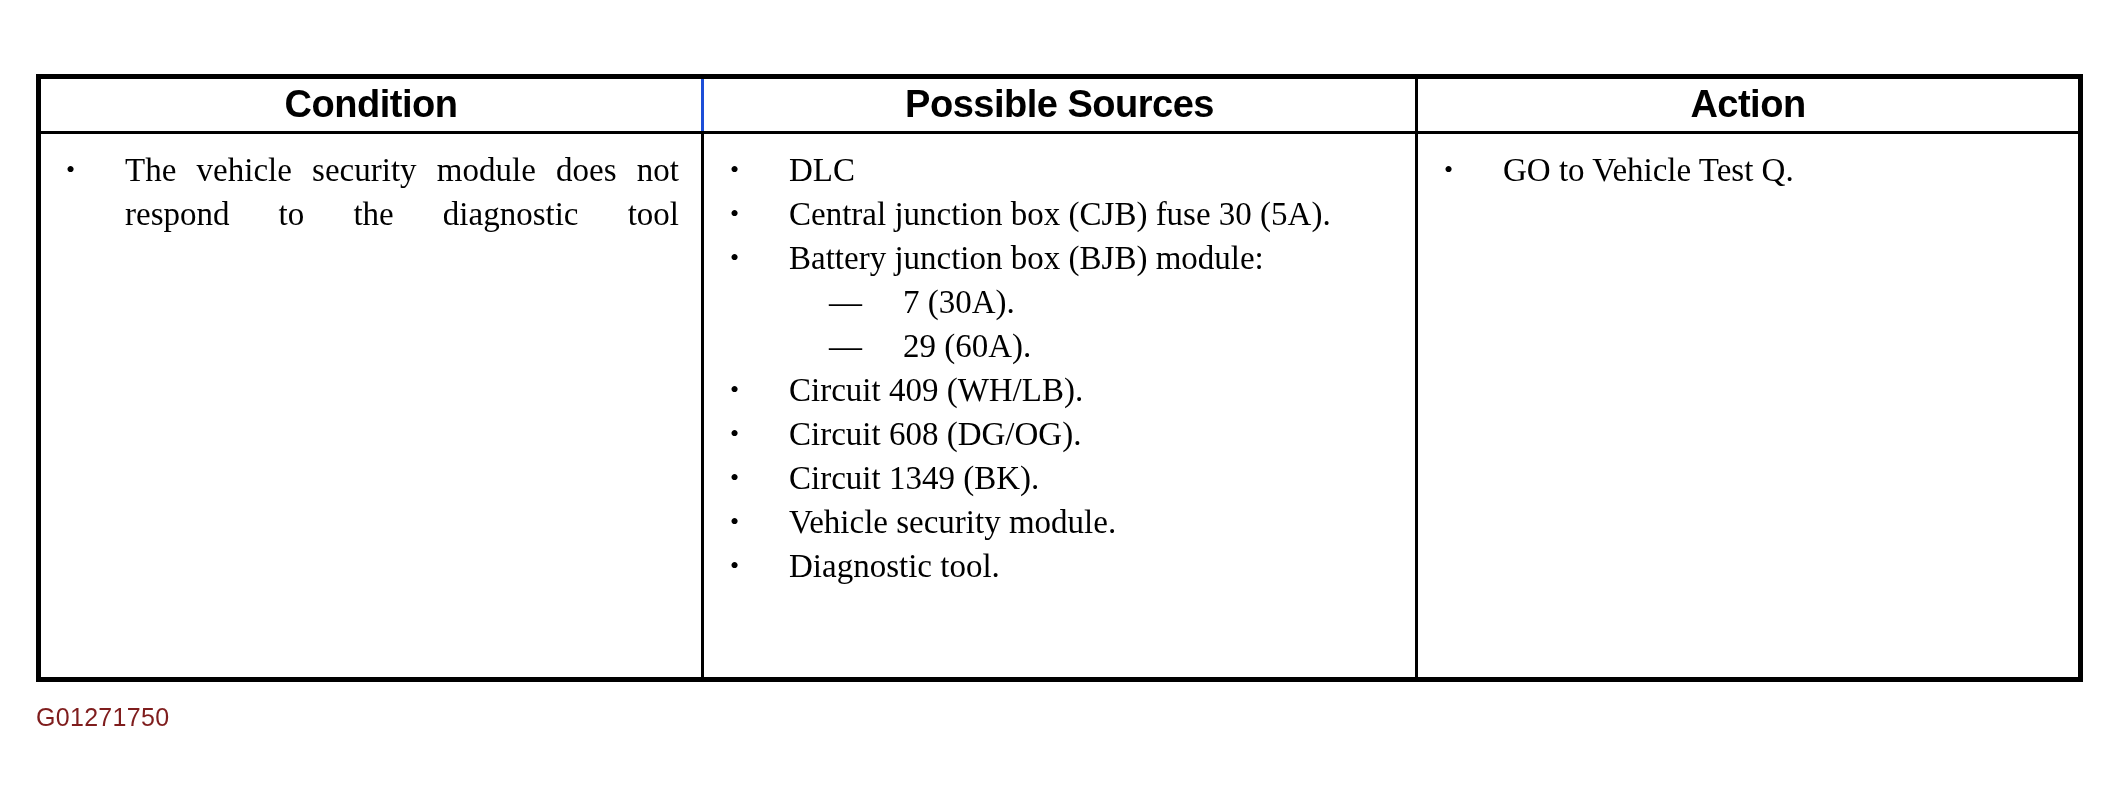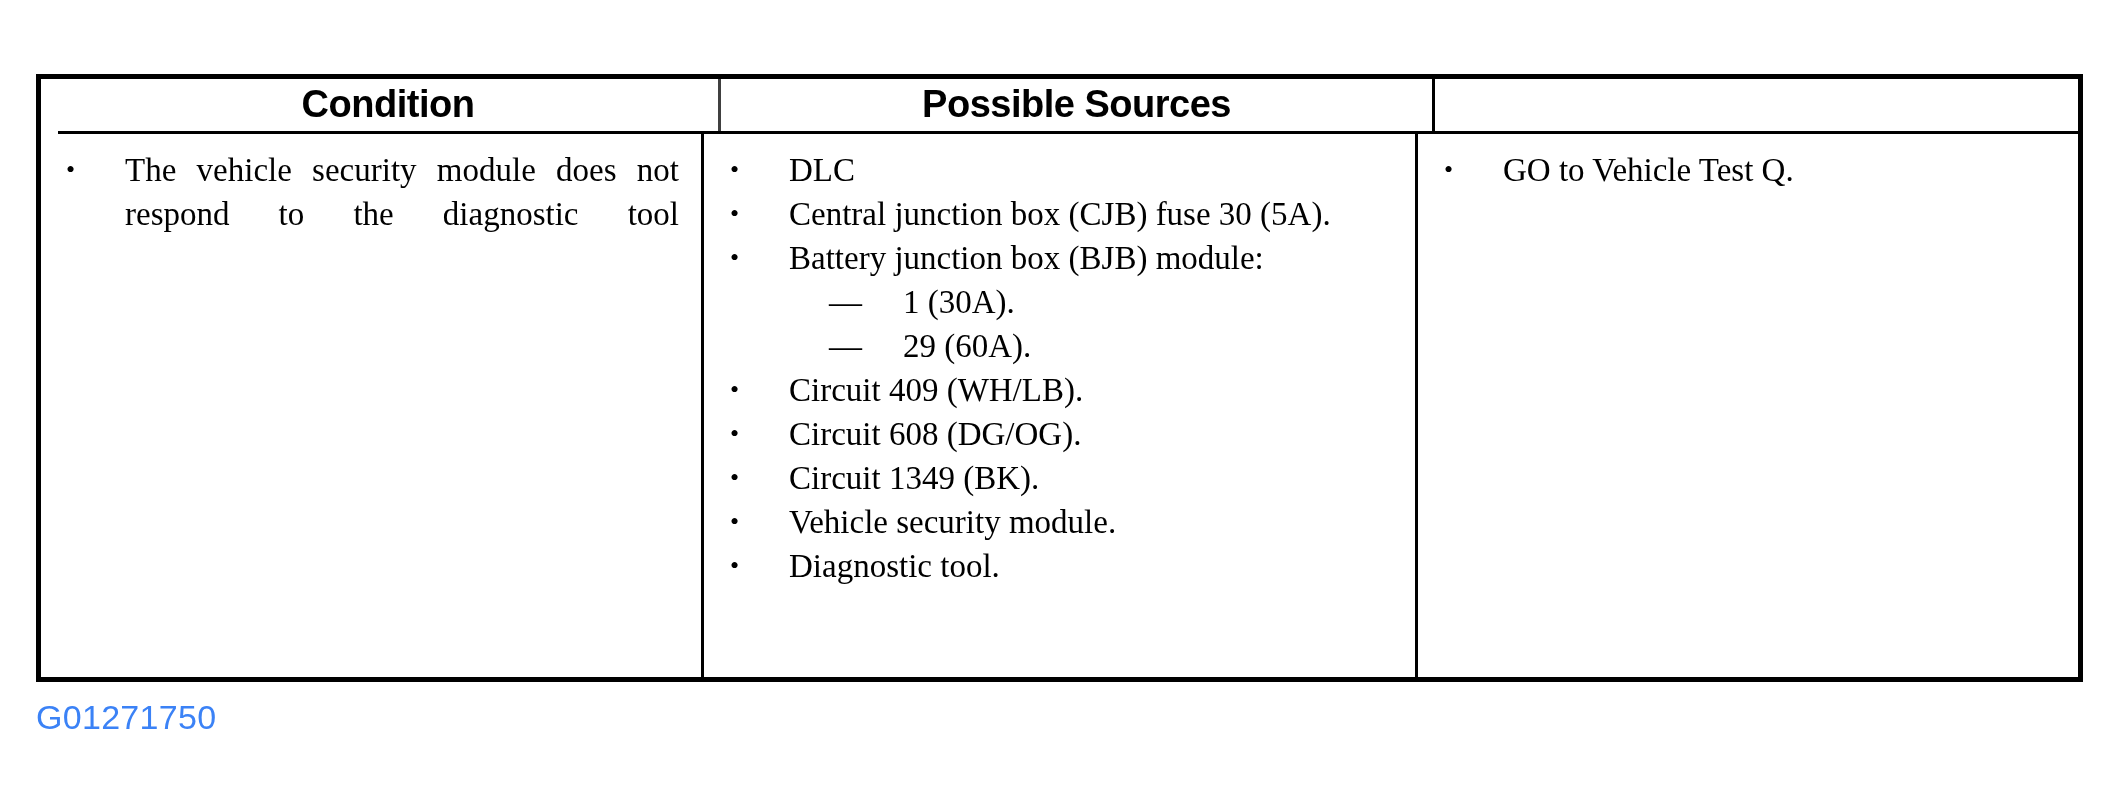--- a/index.html
+++ b/index.html
@@ -37,21 +37,20 @@
     flex-direction: column;
   }
 
   
   .header-row {
     display: flex;
     height: 55px;
     flex: 0 0 55px;
     border-bottom: 3px solid #000000;
     box-sizing: border-box;
-    margin-left: 17px;
   }
   .header-cell {
     display: flex;
     align-items: center;
     justify-content: center;
     box-sizing: border-box;
     font-family: "Liberation Sans", "DejaVu Sans", sans-serif;
     font-weight: bold;
     font-size: 38px;
     letter-spacing: -0.5px;
@@ -68,21 +67,21 @@
   .body-cell {
     box-sizing: border-box;
     padding-top: 14px;
   }
 
   
   .col-condition { width: 660px; flex: 0 0 660px; }
   .col-sources   { width: 717px; flex: 0 0 717px; border-left: 3px solid #000000; border-right: 3px solid #000000; }
   .col-action    { flex: 1 1 auto; }
 
-  .header-row .col-sources { border-left: 3px solid #404040; border-right: 3px solid #000000; }
+  .header-row .col-sources { border-left: 3px solid #1d4ed8; border-right: 3px solid #000000; }
 
   
   ul.blist {
     list-style: none;
     margin: 0;
     padding: 0;
   }
   ul.blist > li {
     position: relative;
     font-size: 33px;
@@ -143,36 +142,37 @@
     font-size: 33px;
     line-height: 44px;
   }
 
   
   .caption {
     position: absolute;
     left: 36px;
     top: 702px;
     font-family: "Liberation Sans", "DejaVu Sans", sans-serif;
-    font-size: 34px;
+    font-size: 25px;
     line-height: 30px;
     letter-spacing: 0.3px;
-    color: #3b82f6;
+    color: #7f1d1d;
     white-space: nowrap;
   }
 </style>
 </head>
 <body>
 
 <div class="table-wrap">
   <div class="grid">
 
     <div class="header-row">
       <div class="header-cell col-condition">Condition</div>
       <div class="header-cell col-sources">Possible Sources</div>
+      <div class="header-cell col-action">Action</div>
     </div>
 
     <div class="body-row">
 
       <div class="body-cell col-condition">
         <ul class="blist">
           <li>
             <span class="bullet">•</span>
             <span class="txt">The vehicle security module does not respond to the diagnostic tool</span>
           </li>
@@ -191,21 +191,21 @@
             <span class="bullet">•</span>
             <span class="txt">Central junction box (CJB) fuse 30 (5A).</span>
           </li>
 
           <li>
             <span class="bullet">•</span>
             <span class="txt">Battery junction box (BJB) module:</span>
             <ul class="dlist">
               <li>
                 <span class="dash">—</span>
-                <span class="txt">1 (30A).</span>
+                <span class="txt">7 (30A).</span>
               </li>
               <li>
                 <span class="dash">—</span>
                 <span class="txt">29 (60A).</span>
               </li>
             </ul>
           </li>
 
           <li>
             <span class="bullet">•</span>

